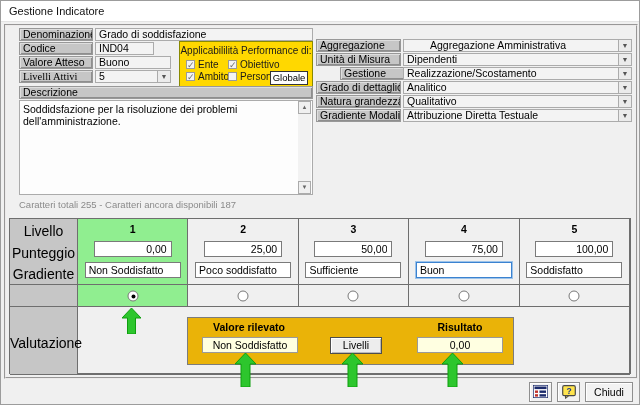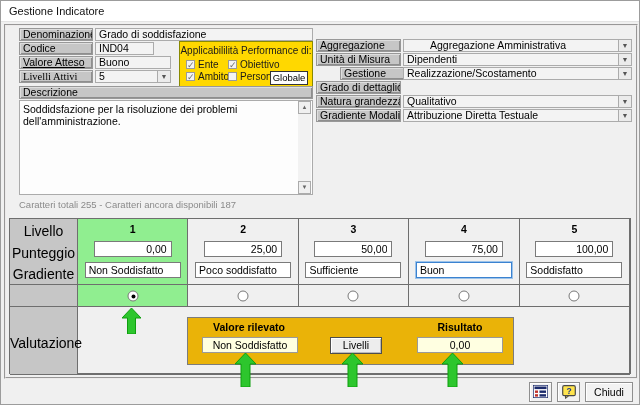--- a/index.html
+++ b/index.html
@@ -127,21 +127,21 @@
   </div>
 
   <div class="content-frame"></div>
 
   <div class="lbl" style="left:18px; top:27px; width:74px;">Denominazione</div>
   <div class="field" style="left:94px; top:27px; width:218px;">Grado di soddisfazione</div>
 
   <div class="lbl" style="left:18px; top:41px; width:74px;">Codice</div>
   <div class="field" style="left:94px; top:41px; width:59px;">IND04</div>
 
-  <div class="lbl" style="left:18px; top:55px; width:74px;text-decoration:underline;">Valore Atteso</div>
+  <div class="lbl" style="left:18px; top:55px; width:74px;">Valore Atteso</div>
   <div class="field" style="left:94px; top:55px; width:76px;">Buono</div>
 
   <div class="lbl" style="left:18px; top:69px; width:74px;font-family:Liberation Serif, serif;">Livelli Attivi</div>
   <div class="field" style="left:94px; top:69px; width:76px;">
     <span>5</span>
     <span class="combo-arrow">▼</span>
   </div>
 
   <div class="appbox">
     <div class="apptitle">Applicabililità Performance di:</div>
@@ -176,20 +176,24 @@
     <span class="combo-arrow">▼</span>
   </div>
 
   <div class="lbl" style="left:315px; top:66px; width:85px;margin-left:24px;">Gestione</div>
   <div class="field" style="left:402px; top:66px; width:229px;">
     <span>Realizzazione/Scostamento</span>
     <span class="combo-arrow">▼</span>
   </div>
 
   <div class="lbl" style="left:315px; top:80px; width:85px;">Grado di dettaglio</div>
+  <div class="field" style="left:402px; top:80px; width:229px;">
+    <span>Analitico</span>
+    <span class="combo-arrow">▼</span>
+  </div>
 
   <div class="lbl" style="left:315px; top:94px; width:85px;">Natura grandezza</div>
   <div class="field" style="left:402px; top:94px; width:229px;">
     <span>Qualitativo</span>
     <span class="combo-arrow">▼</span>
   </div>
 
   <div class="lbl" style="left:315px; top:108px; width:85px;">Gradiente Modalità</div>
   <div class="field" style="left:402px; top:108px; width:229px;">
     <span>Attribuzione Diretta Testuale</span>

